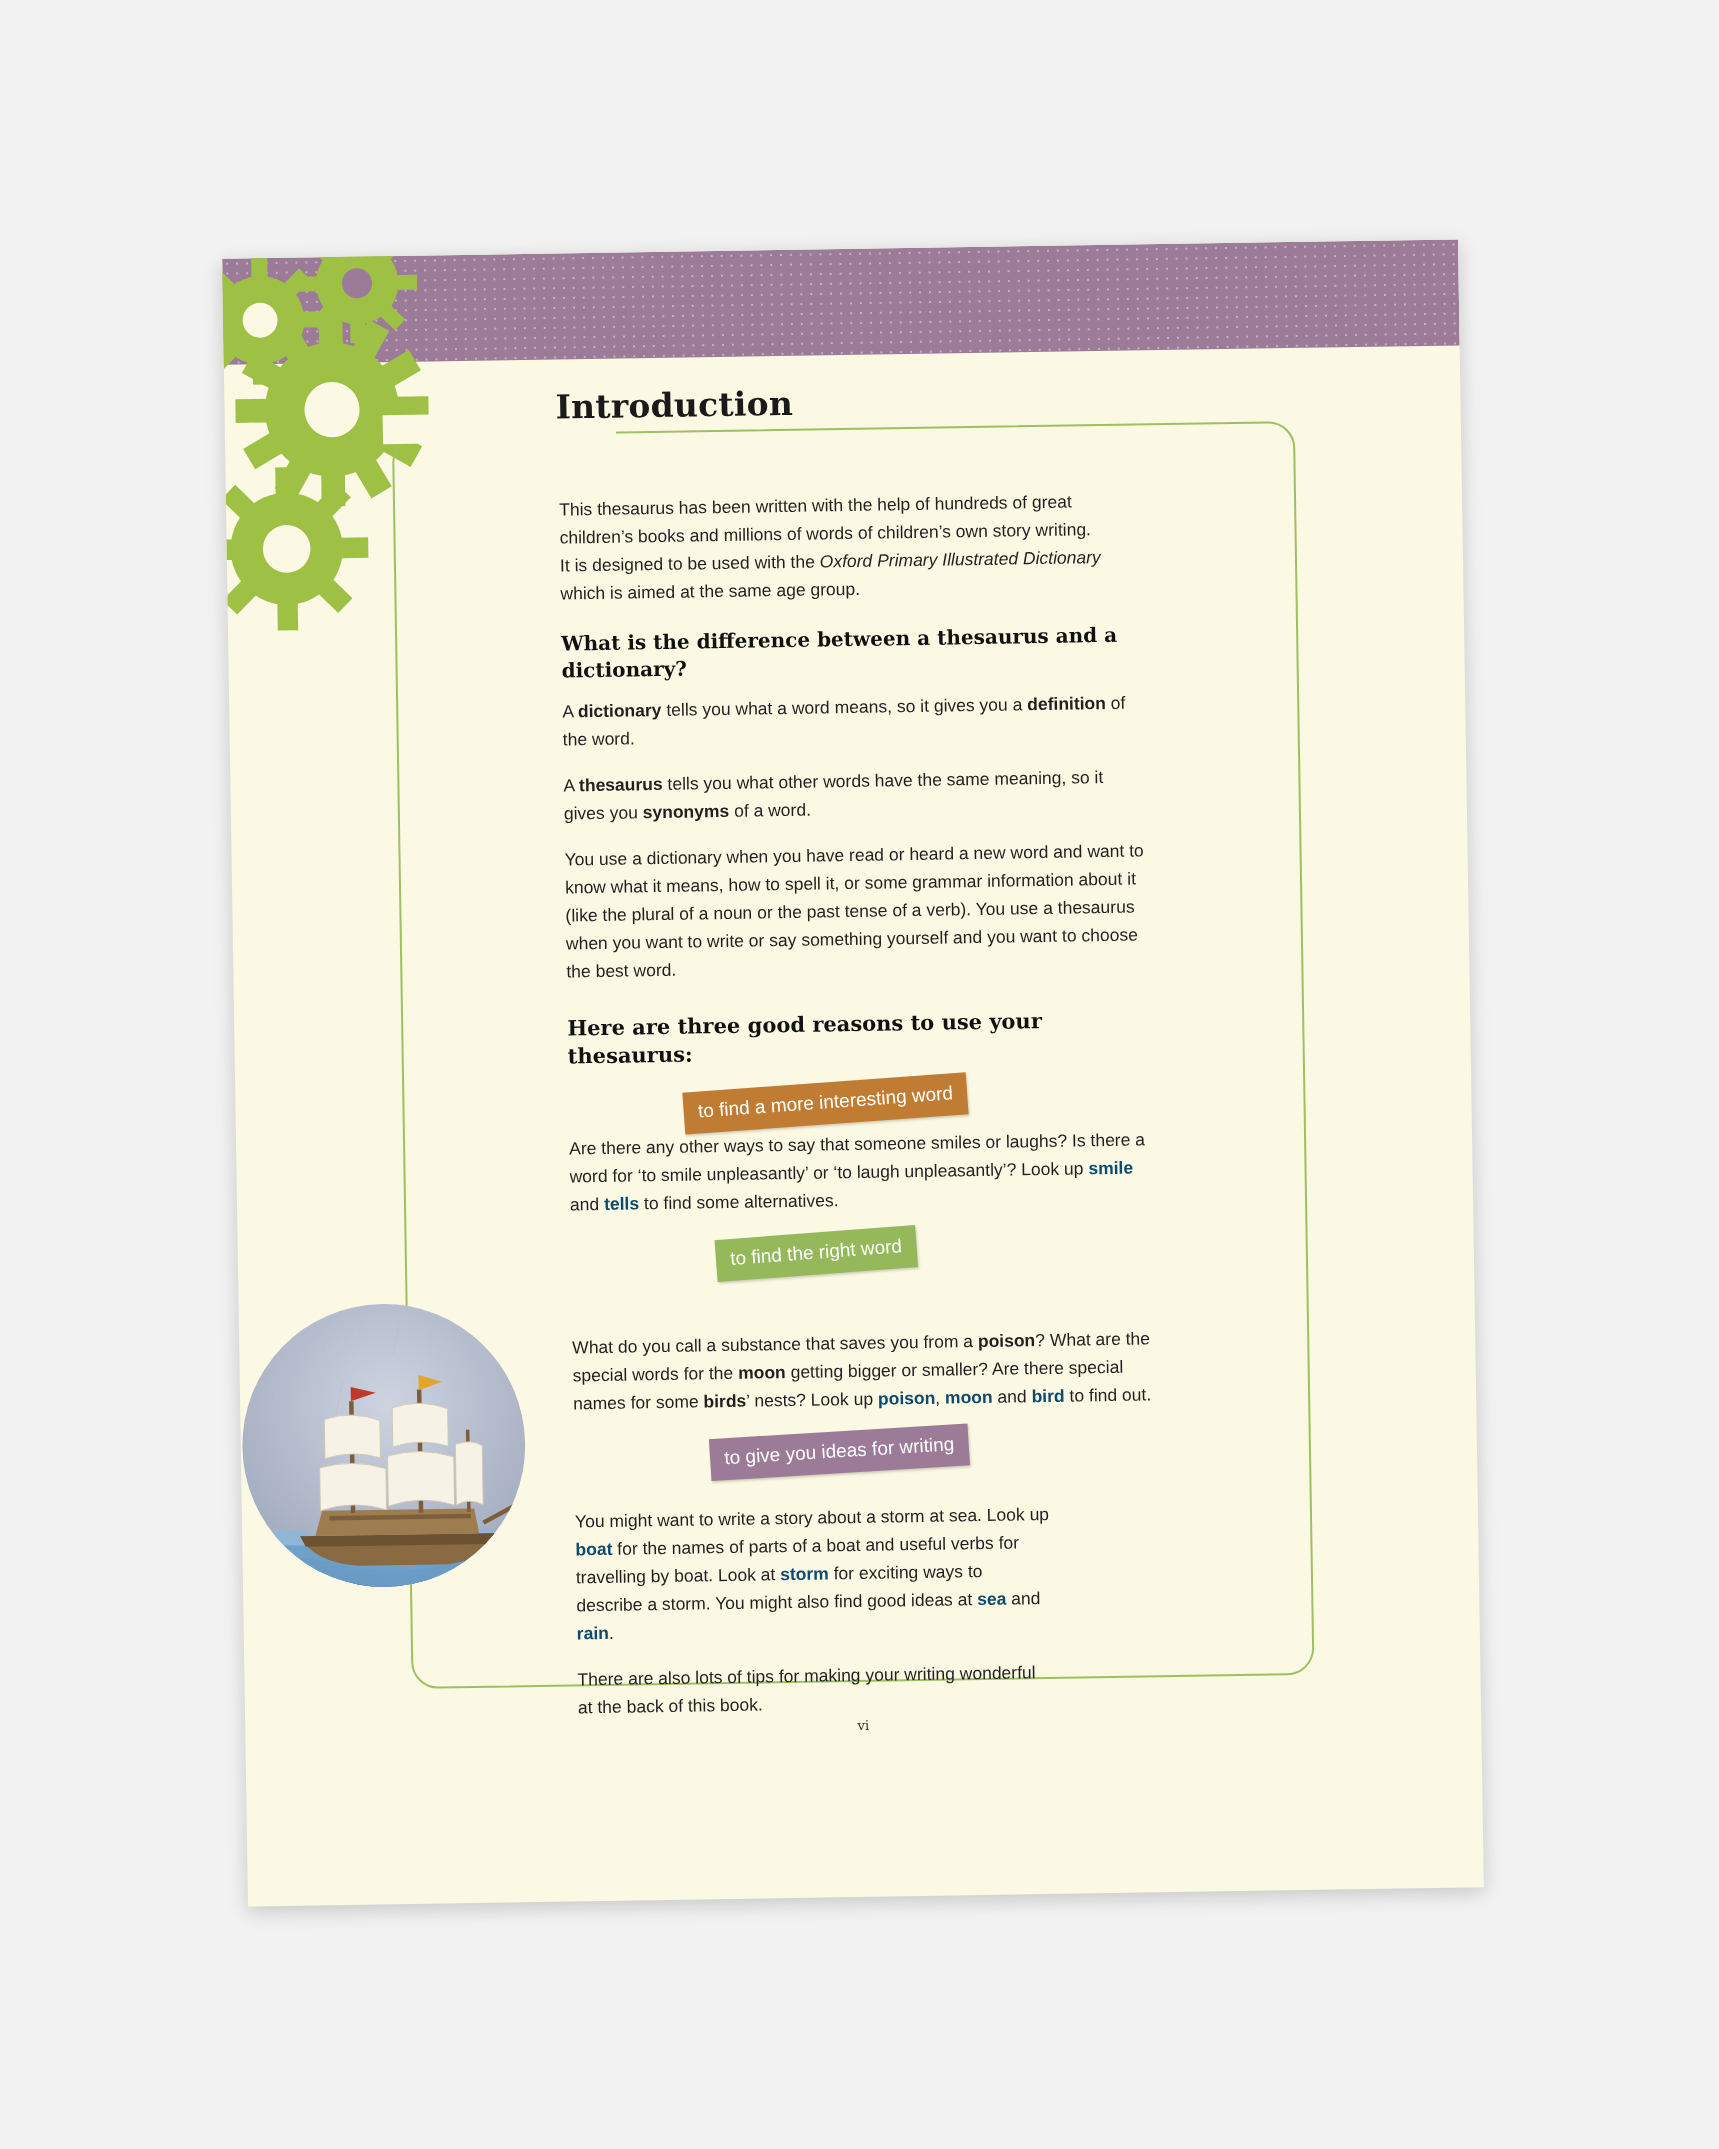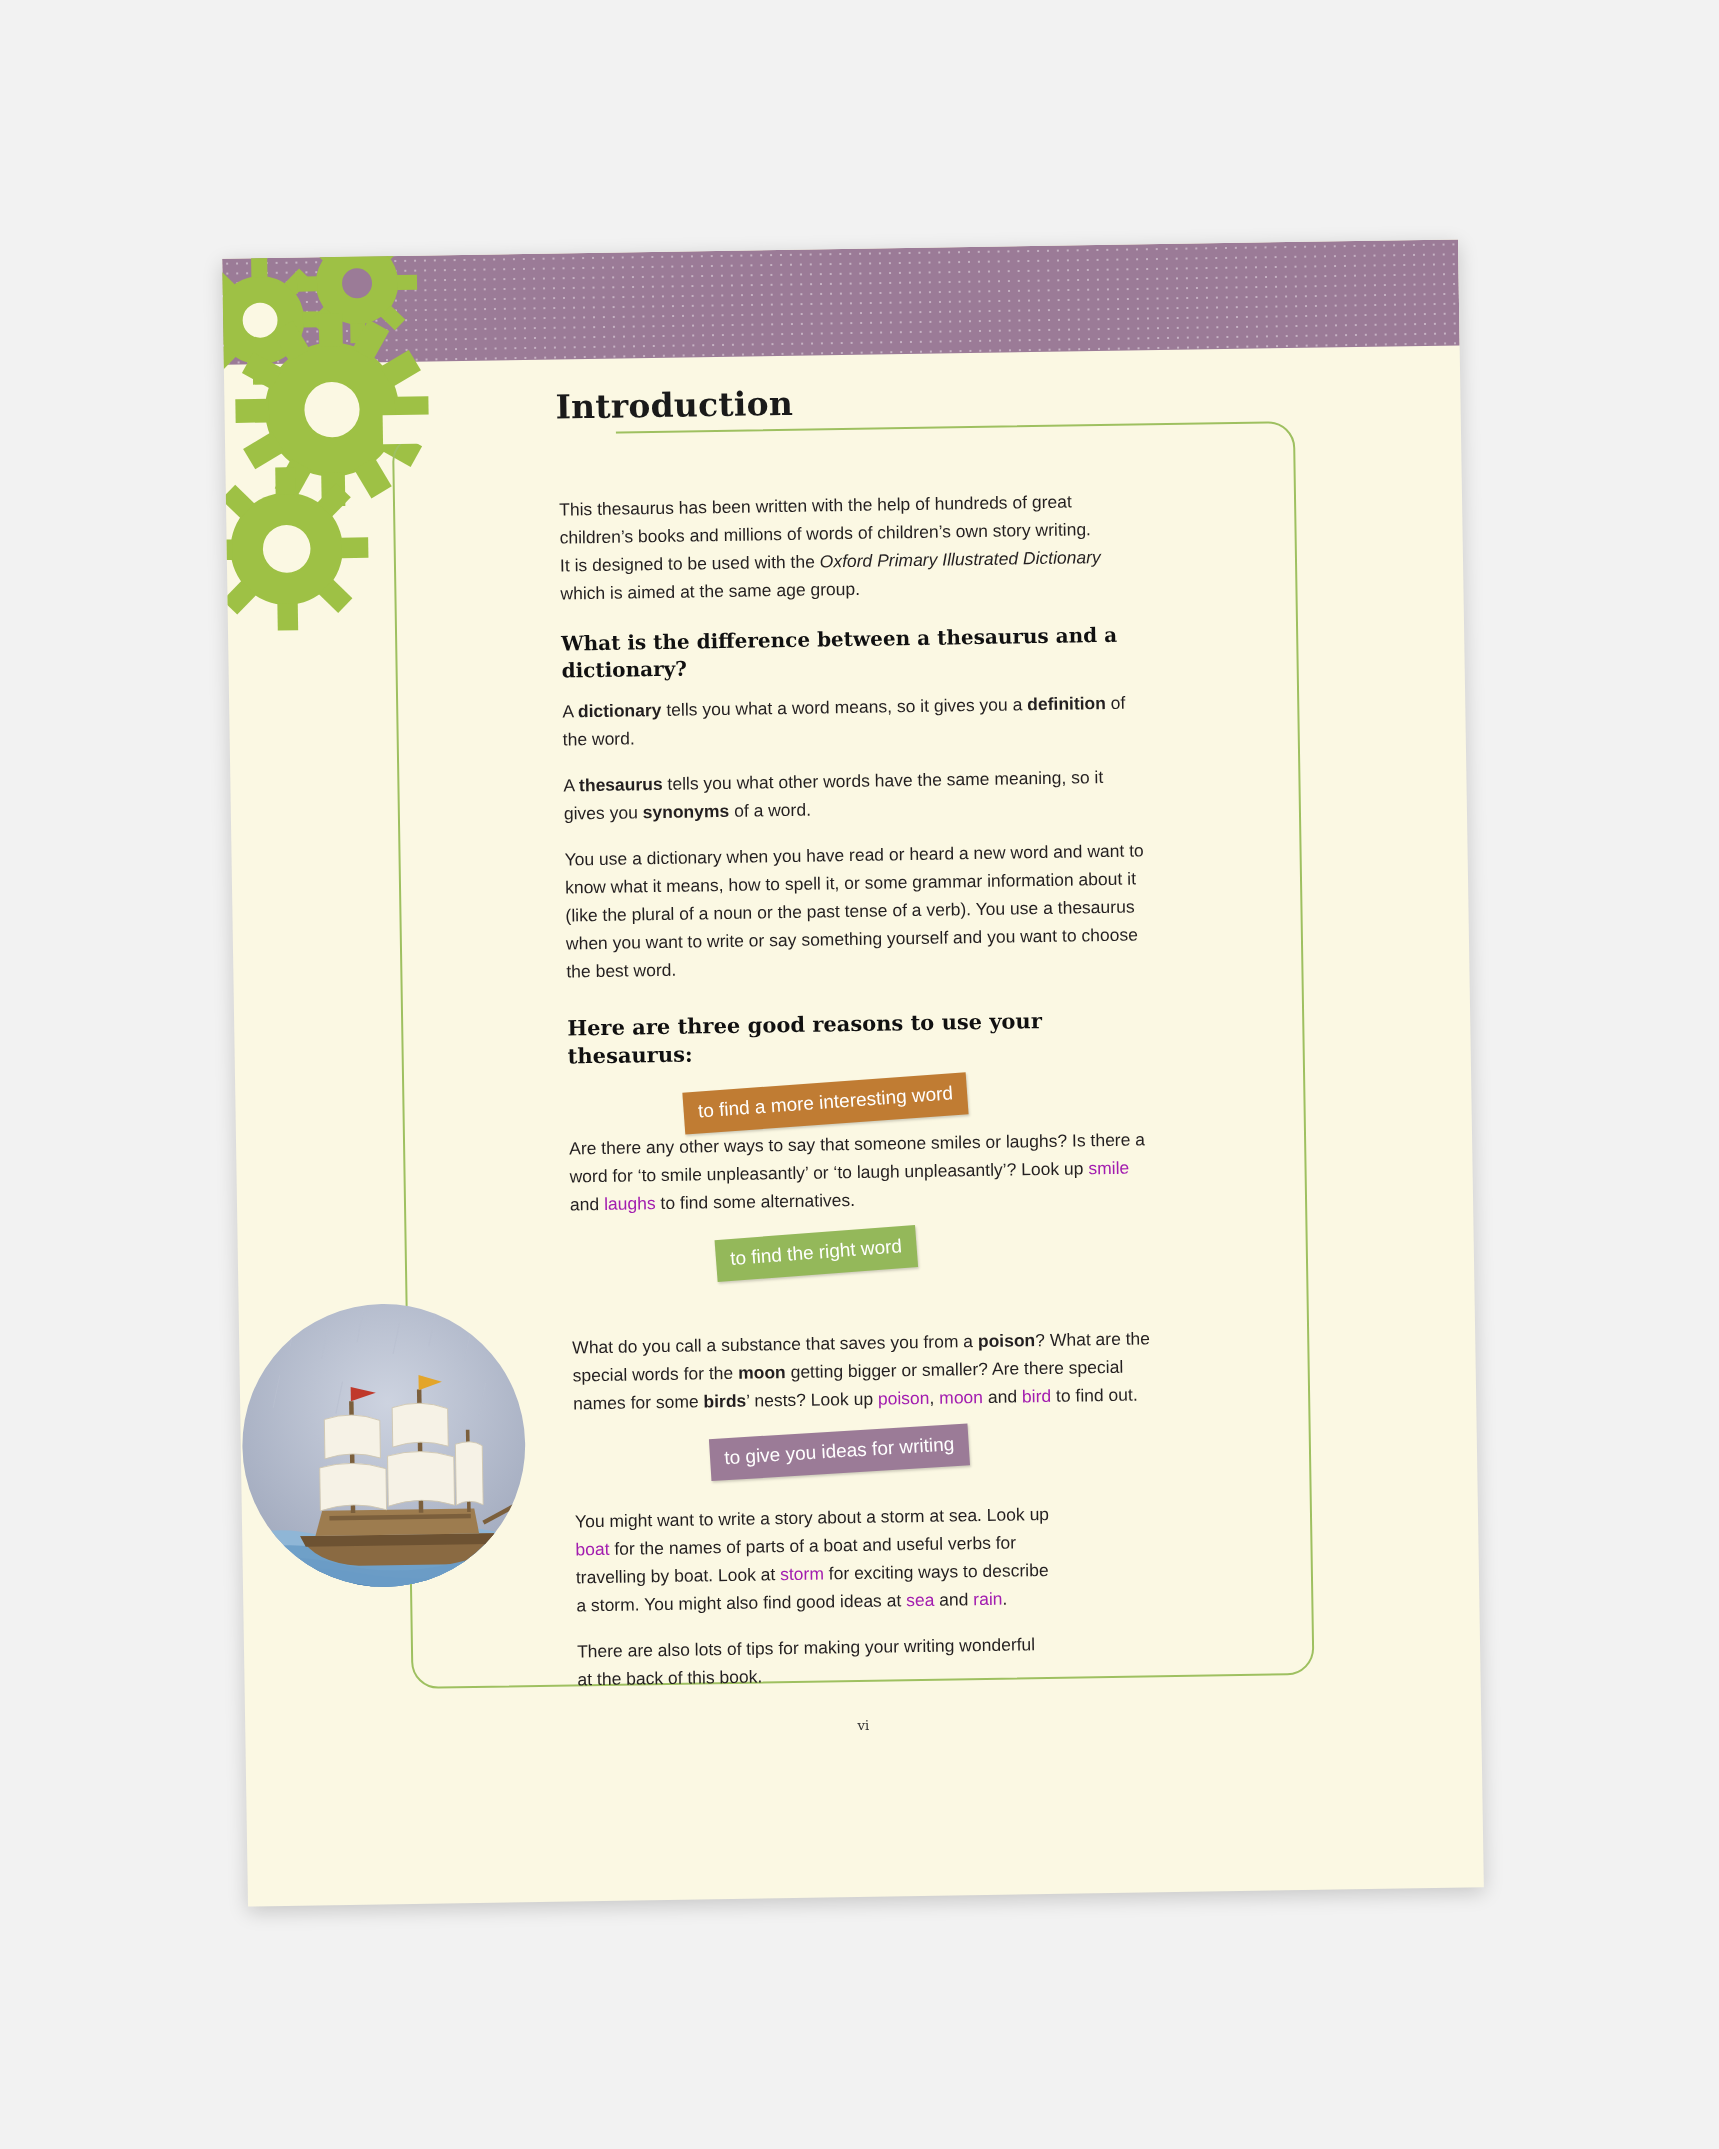--- a/index.html
+++ b/index.html
@@ -103,21 +103,21 @@
   }
   h2.reasons {
     font-family: "DejaVu Serif", serif;
     font-weight: bold;
     font-size: 21px;
     margin: 29px 0 0 0;
     color: #111;
   }
 
   b.kw { font-weight: bold; }
-  span.blue { color: #a21caf; font-weight: normal; }
+  span.blue { color: #0c4a6e; font-weight: bold; }
   i.ital { font-style: italic; }
 
   
   .banner {
     display: inline-block;
     color: #fff;
     font-family: "Liberation Sans", sans-serif;
     font-size: 19px;
     font-weight: normal;
     padding: 6.3px 14.3px 8px 14.3px;
@@ -332,21 +332,21 @@
 
     <p class="gap-lg">You use a dictionary when you have read or heard a new word and want to know what it means, how to spell it, or some grammar information about it (like the plural of a noun or the past tense of a verb). You use a thesaurus when you want to write or say something yourself and you want to choose the best word.</p>
 
     <h2 class="reasons">Here are three good reasons to use your thesaurus:</h2>
 
     <div class="banner-wrap" style="height:64px;">
       <span class="banner" id="banner1">to find a more interesting word</span>
     </div>
 
     <p>
-      <span>Are there any other ways to say that someone smiles or laughs? Is there a word for ‘to smile unpleasantly’ or ‘to laugh unpleasantly’? Look up </span><span class="blue">smile</span><span> and </span><span class="blue">laughs</span><span> to find some alternatives.</span>
+      <span>Are there any other ways to say that someone smiles or laughs? Is there a word for ‘to smile unpleasantly’ or ‘to laugh unpleasantly’? Look up </span><span class="blue">smile</span><span> and </span><span class="blue">tells</span><span> to find some alternatives.</span>
     </p>
 
     <div class="banner-wrap" style="height:97px;">
       <span class="banner" id="banner2">to find the right word</span>
     </div>
 
     <p>
       <span>What do you call a substance that saves you from a </span><b class="kw">poison</b><span>? What are the special words for the </span><b class="kw">moon</b><span> getting bigger or smaller? Are there special names for some </span><b class="kw">birds</b><span>’ nests? Look up </span><span class="blue">poison</span><span>, </span><span class="blue">moon</span><span> and </span><span class="blue">bird</span><span> to find out.</span>
     </p>
 

